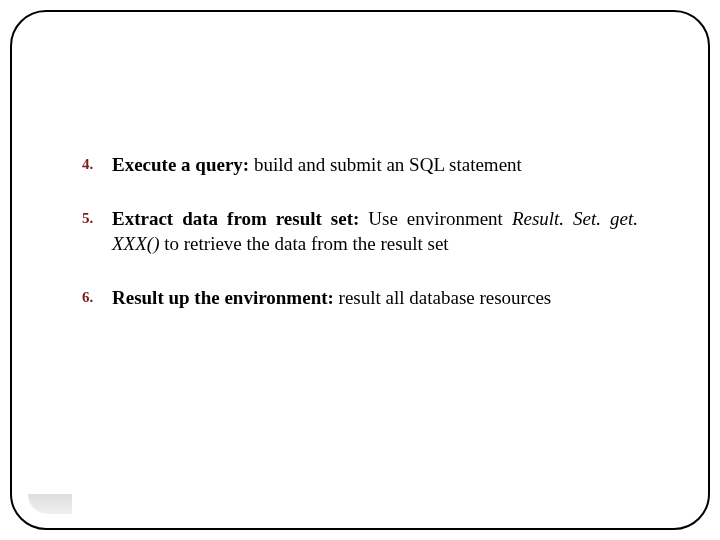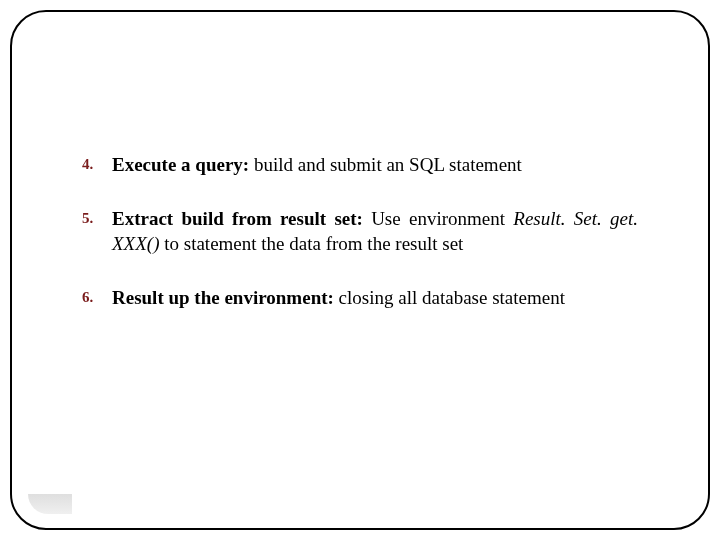--- a/index.html
+++ b/index.html
@@ -73,27 +73,27 @@
     <li class="item">
       <span class="num">4.</span>
       <span class="body">
         <span class="bold">Execute a query: </span><span>build and submit an SQL statement</span>
       </span>
     </li>
 
     <li class="item">
       <span class="num">5.</span>
       <span class="body body--justify">
-        <span class="bold">Extract build from result set: </span><span>Use environment </span><span class="italic">Result. Set. get. XXX()</span><span> to statement the data from the result set</span>
+        <span class="bold">Extract data from result set: </span><span>Use environment </span><span class="italic">Result. Set. get. XXX()</span><span> to retrieve the data from the result set</span>
       </span>
     </li>
 
     <li class="item">
       <span class="num">6.</span>
       <span class="body">
-        <span class="bold">Result up the environment: </span><span>closing all database statement</span>
+        <span class="bold">Result up the environment: </span><span>result all database resources</span>
       </span>
     </li>
 
   </ol>
 
   <div class="corner-accent"></div>
 </div>
 
 </body></html>

